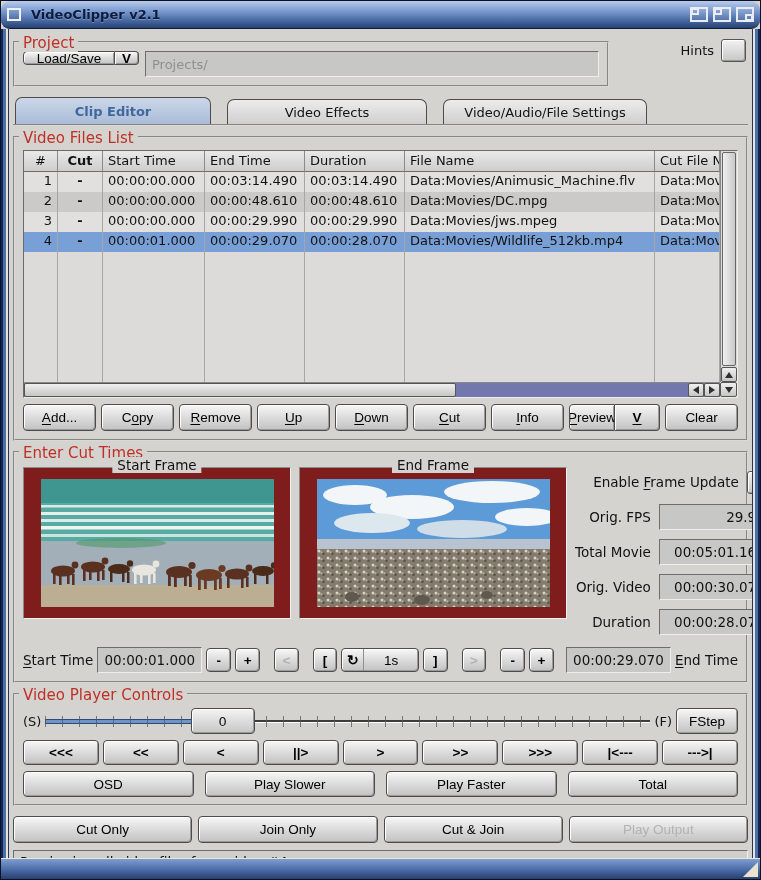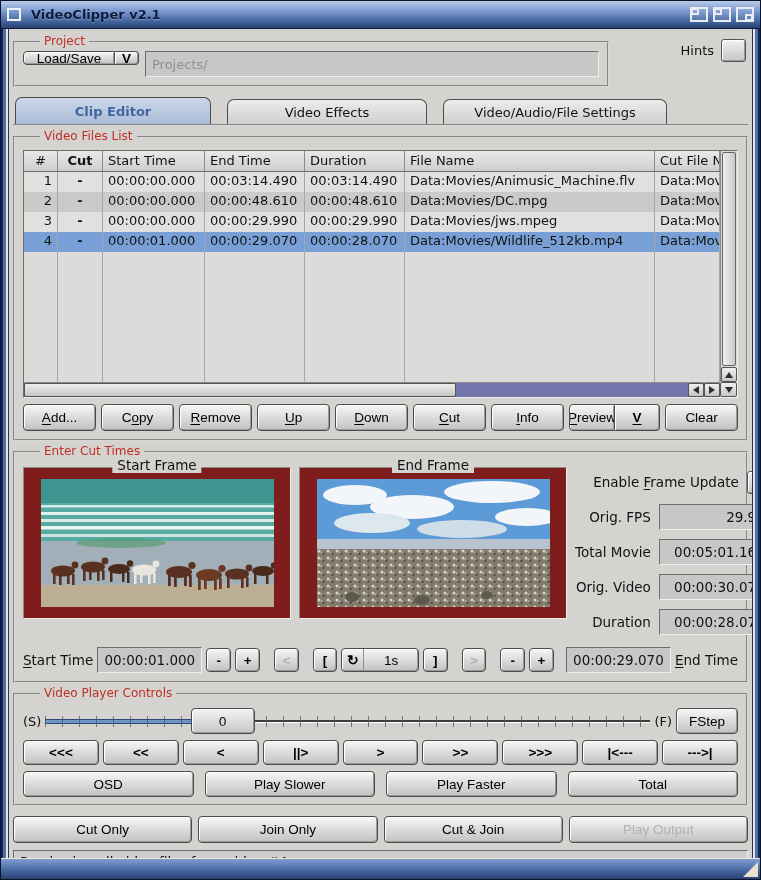--- a/index.html
+++ b/index.html
@@ -8,21 +8,21 @@
     font-family: "DejaVu Sans", "Liberation Sans", sans-serif;
     font-size: 13px; color: #121212;
     width: 761px; height: 880px; overflow: hidden; background:#555;
   }
   .window { width: 761px; height: 880px; display: flex; flex-direction: column;
     border: 1px solid #0b1228; background:#d5d3d0; }
 
   
   .titlebar { height: 28px; flex: 0 0 28px; display: flex; align-items: center;
     background: linear-gradient(180deg,#b9cbe9 0%,#7e9dd2 35%,#44659f 75%,#27406f 100%);
-    border-bottom: 1px solid #101c3a; padding: 0 6px; gap: 10px; }
+    border-bottom: 1px solid #101c3a; padding: 0 6px; gap: 10px; border-radius: 9px; }
   .close-gadget { width: 14px; height: 13px; border: 2px solid #eef0f4; background: transparent; }
   .title-text { font-weight: bold; color: #0d1b3d; text-shadow: 0 1px 0 rgba(255,255,255,.25); }
   .tb-right { margin-left: auto; display: flex; gap: 5px; }
   .tb-gadget { width: 18px; height: 15px; position: relative; border: 2px solid #e9ecf2; background: rgba(255,255,255,.08); }
   .tb-gadget .inner { position: absolute; border: 2px solid #e9ecf2; width: 8px; height: 7px; }
   .tb-gadget .tl { left: -1px; top: -1px; }
   .tb-gadget .br { right: -1px; bottom: -1px; }
 
   
   .frame { flex: 1 1 auto; display: flex; min-height: 0; }
@@ -42,22 +42,22 @@
   .btn { display: flex; align-items: center; justify-content: center; white-space: nowrap;
     background: linear-gradient(180deg,#f7f7f7 0%,#dedede 45%,#c2c2c2 100%);
     border: 1px solid #4c4c4c; border-radius: 4px; height: 14px;
     box-shadow: inset 1px 1px 0 #ffffff, inset -1px -1px 0 #9a9a9a;
     font-size: 13.5px; cursor: default; overflow: hidden; }
   .btn.disabled { color: #b2b2b2; }
   .u { text-decoration: underline; text-underline-offset: 2px; }
   .sunken { background: #c7c7c5; border: 1px solid; border-color: #6d6d6d #eeeeee #eeeeee #6d6d6d;
     display: flex; align-items: center; padding: 0 6px; height: 26px; }
   .group { position: relative; border: 2px groove #dbd9d6; margin-top: 10px; }
-  .group > .glabel { position: absolute; top: -9px; left: 25px; background: #d5d3d0;
-    padding: 0 4px; color: #bf3026; font-size: 12px; }
+  .group > .glabel { position: absolute; top: -9px; left: 4px; background: #d5d3d0;
+    padding: 0 4px; color: #bf3026; font-size: 15px; }
   .check { width: 25px; height: 23px; background: linear-gradient(180deg,#f2f2f2,#c6c6c6);
     border: 1px solid #555; border-radius: 3px; box-shadow: inset 1px 1px 0 #fff, inset -1px -1px 0 #999;
     display: flex; align-items: center; justify-content: center; font-size: 19px; font-weight: bold; color:#1c1c1c; }
 
   
   .project-row { display: flex; align-items: flex-start; }
   .group.project { width: 596px; padding: 8px 8px 8px 8px; }
   .proj-inner { display: flex; }
   .loadsave { width: 92px; border-radius: 4px 0 0 4px; }
   .popupv { width: 24px; border-radius: 0 4px 4px 0; border-left: none; font-weight: bold; }
@@ -65,21 +65,21 @@
   .hints { margin-left: auto; margin-top: 8px; display: flex; align-items: center; gap: 7px; padding-right: 2px; }
 
   
   .tabstrip { display: flex; align-items: flex-end; margin-top: 12px; height: 27px;
     border-bottom: 2px groove #dbd9d6; padding-left: 2px; gap: 16px; }
   .tab { height: 25px; display: flex; align-items: center; justify-content: center;
     border: 1px solid #4c4c4c; border-bottom: none; border-radius: 7px 7px 0 0; padding: 0 10px;
     background: linear-gradient(180deg,#ececec,#cfcfcf); margin-bottom: 0px; }
   .tab.active { background: linear-gradient(180deg,#ccd7e8,#a9bcd8); color: #40679f; font-weight: bold;
     height: 27px; }
-  .tab.t1 { width: 196px; } .tab.t2 { width: 200px; } .tab.t3 { width: 224px; }
+  .tab.t1 { width: 196px; } .tab.t2 { width: 200px; } .tab.t3 { width: 204px; }
 
   
   .group.files { padding: 12px 8px 8px 8px; }
   .lv-grid { display: grid; grid-template-columns: 1fr 17px; grid-template-rows: 231px 15px;
     border: 1px solid; border-color: #6b6b6b #ededed #ededed #6b6b6b; background: #dcdbd9; }
   .lv-main { overflow: hidden; display: flex; flex-direction: column; }
   .lv-header, .lv-row, .lv-filler { display: grid; grid-template-columns: 34px 45px 102px 100px 100px 250px 1fr; }
   .lv-header > div { background: linear-gradient(180deg,#e9e9e9,#cdcdcd);
     border-right: 1px solid #8a8a8a; border-bottom: 1px solid #6f6f6f;
     padding: 2px 5px; white-space: nowrap; overflow: hidden; height: 21px; }

